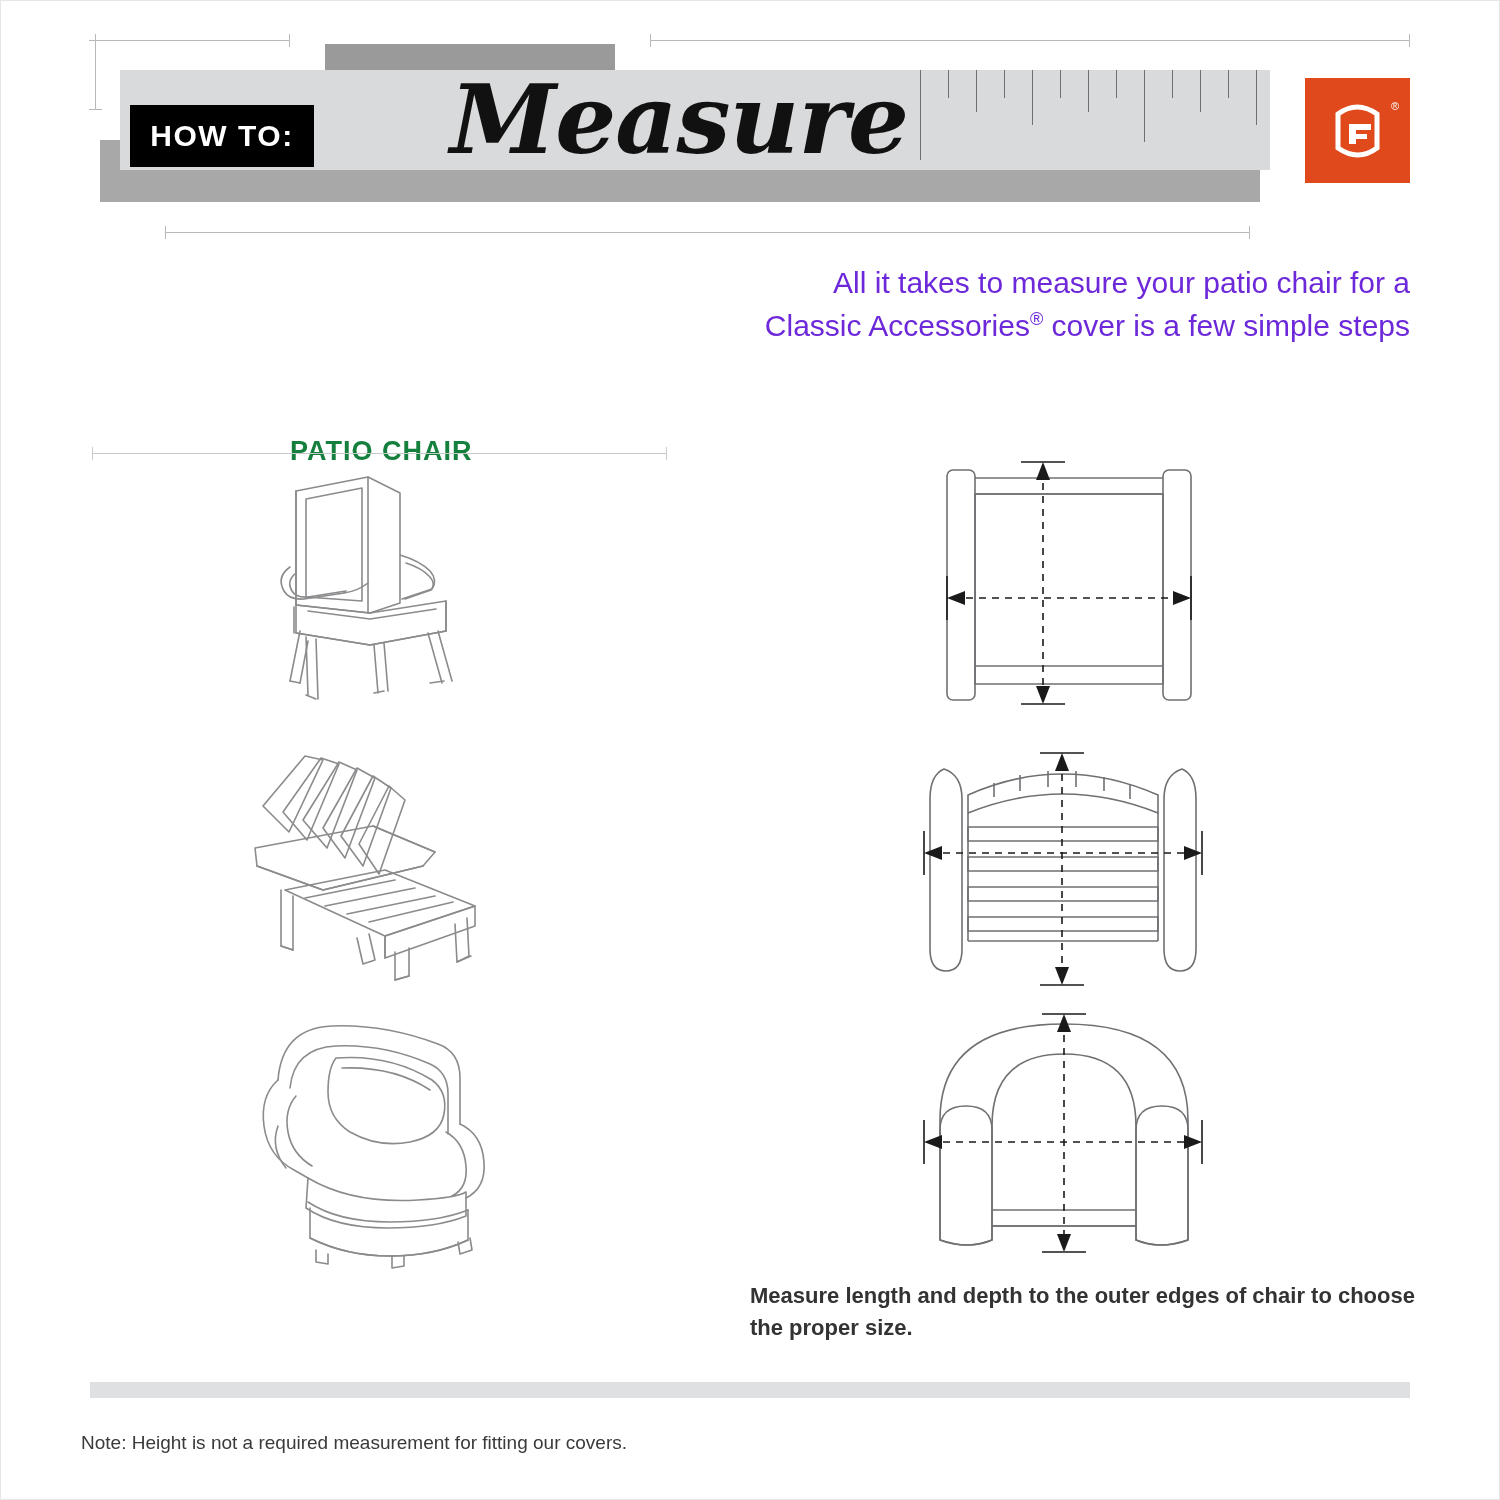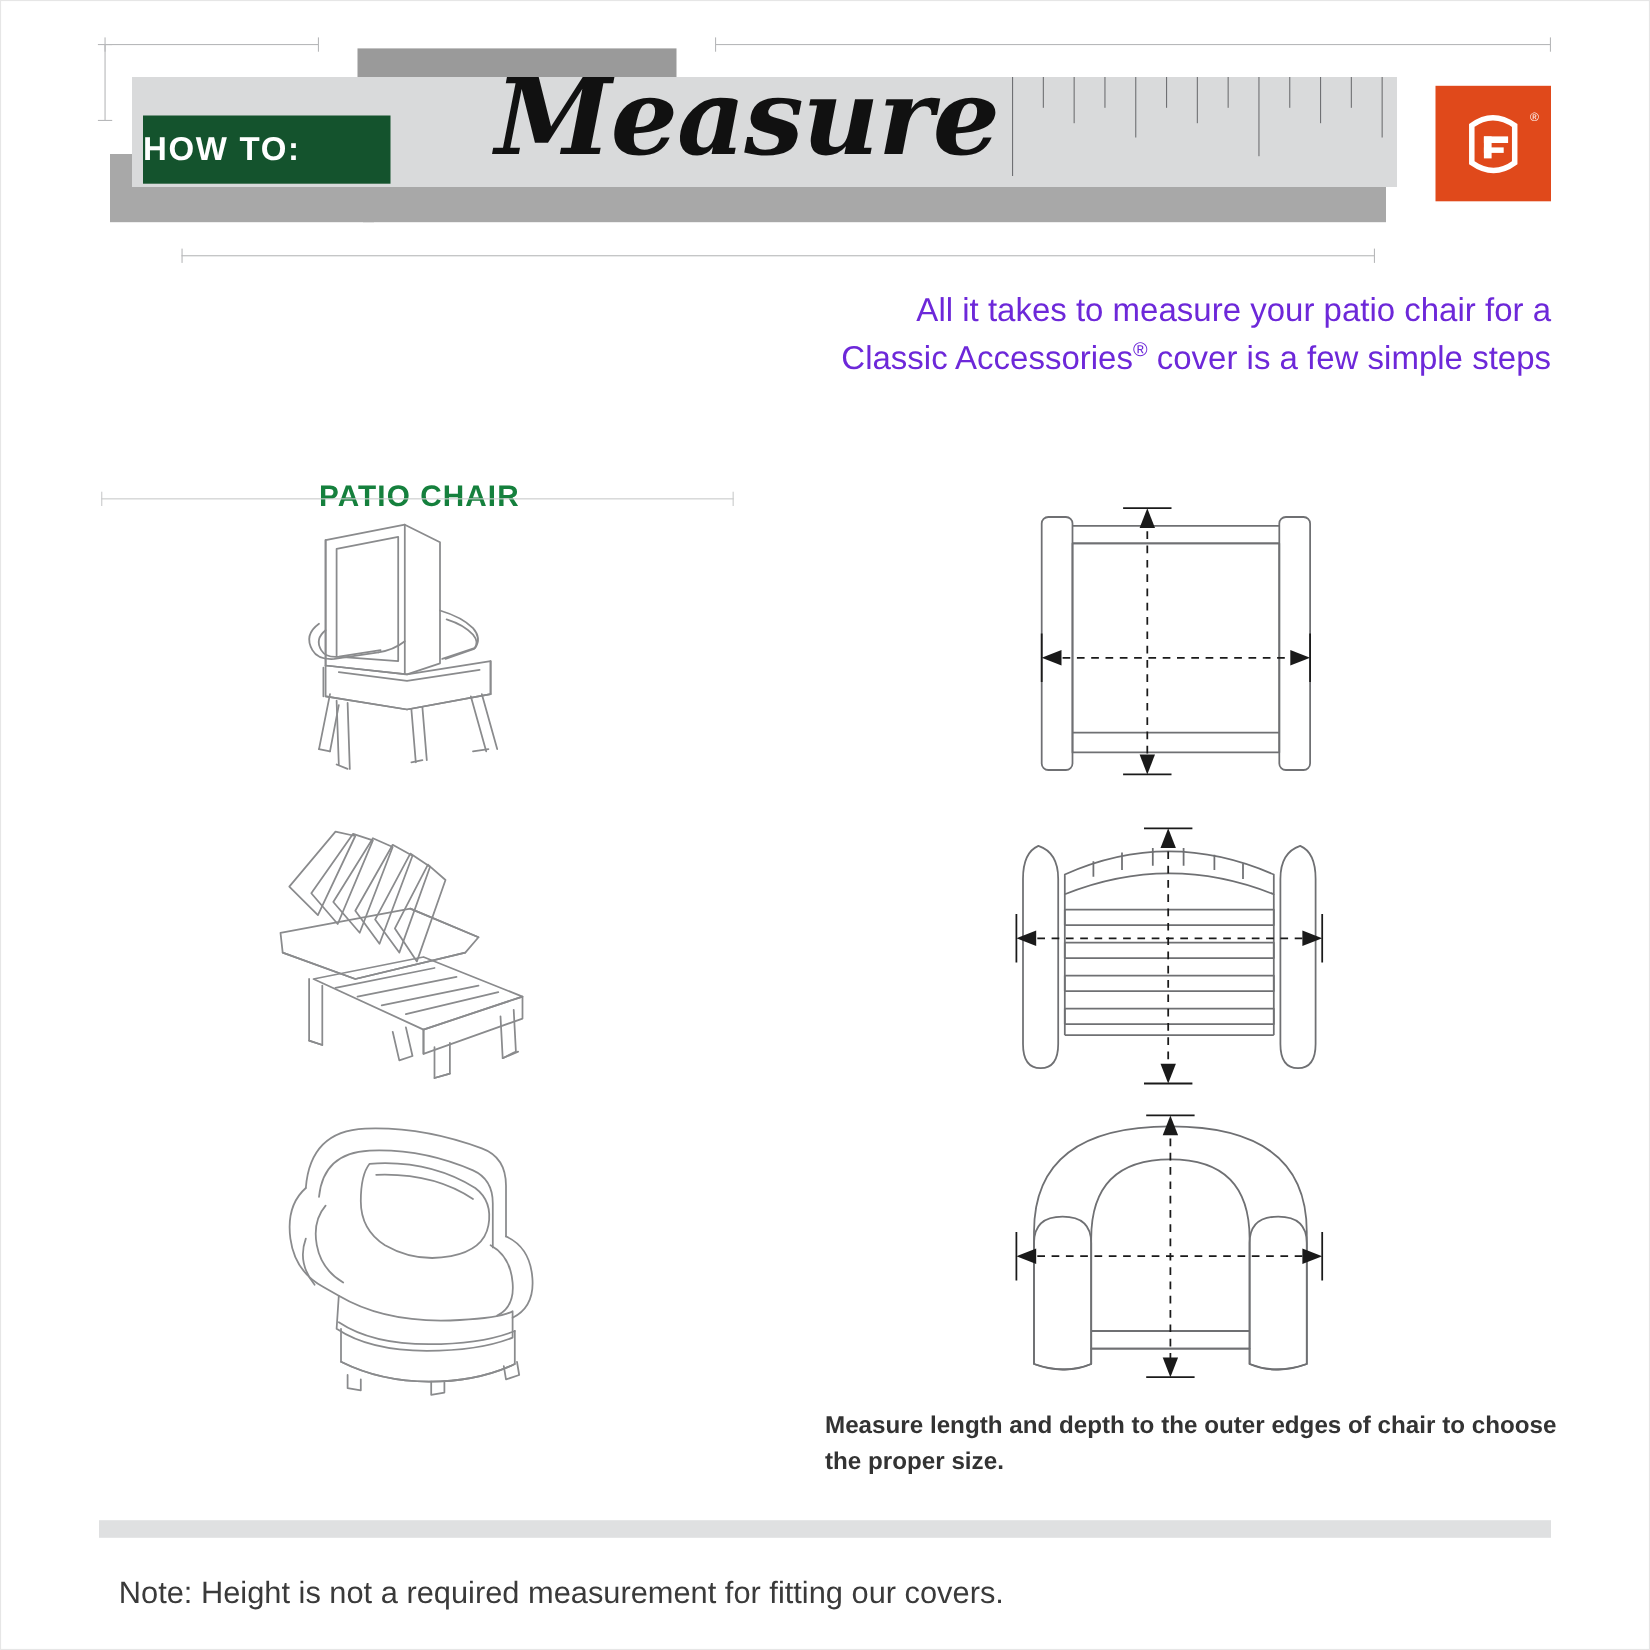--- a/index.html
+++ b/index.html
@@ -56,36 +56,37 @@
     left: 330px;
     top: 170px;
     width: 930px;
     height: 32px;
     background: #a8a8a8;
   }
   .howto-box {
     position: absolute;
     left: 130px;
     top: 105px;
-    width: 225px;
+    width: 184px;
     height: 62px;
-    background: #14532d;
+    background: #000000;
     display: flex;
     align-items: center;
+    justify-content: center;
   }
   .howto-text {
     color: #ffffff;
     font-size: 30px;
     font-weight: bold;
     letter-spacing: 1.5px;
   }
   .measure-word {
     position: absolute;
     left: 450px;
-    top: 59px;
+    top: 72px;
     font-family: "DejaVu Serif", serif;
     font-style: italic;
     font-weight: bold;
     font-size: 96px;
     color: #111111;
     line-height: 1;
     letter-spacing: -1px;
   }
   
   .ruler {
@@ -204,23 +205,23 @@
   .bottom-band {
     position: absolute;
     left: 90px;
     top: 1382px;
     width: 1320px;
     height: 16px;
     background: #dfe0e1;
   }
   .bottom-note {
     position: absolute;
-    left: 108px;
+    left: 81px;
     top: 1432px;
-    font-size: 28px;
+    font-size: 19px;
     color: #3a3a3a;
   }
   .page-border {
     position: absolute;
     left: 0; top: 0;
     width: 1500px; height: 1500px;
     box-sizing: border-box;
     border: 1px solid #e6e6e6;
     pointer-events: none;
   }

